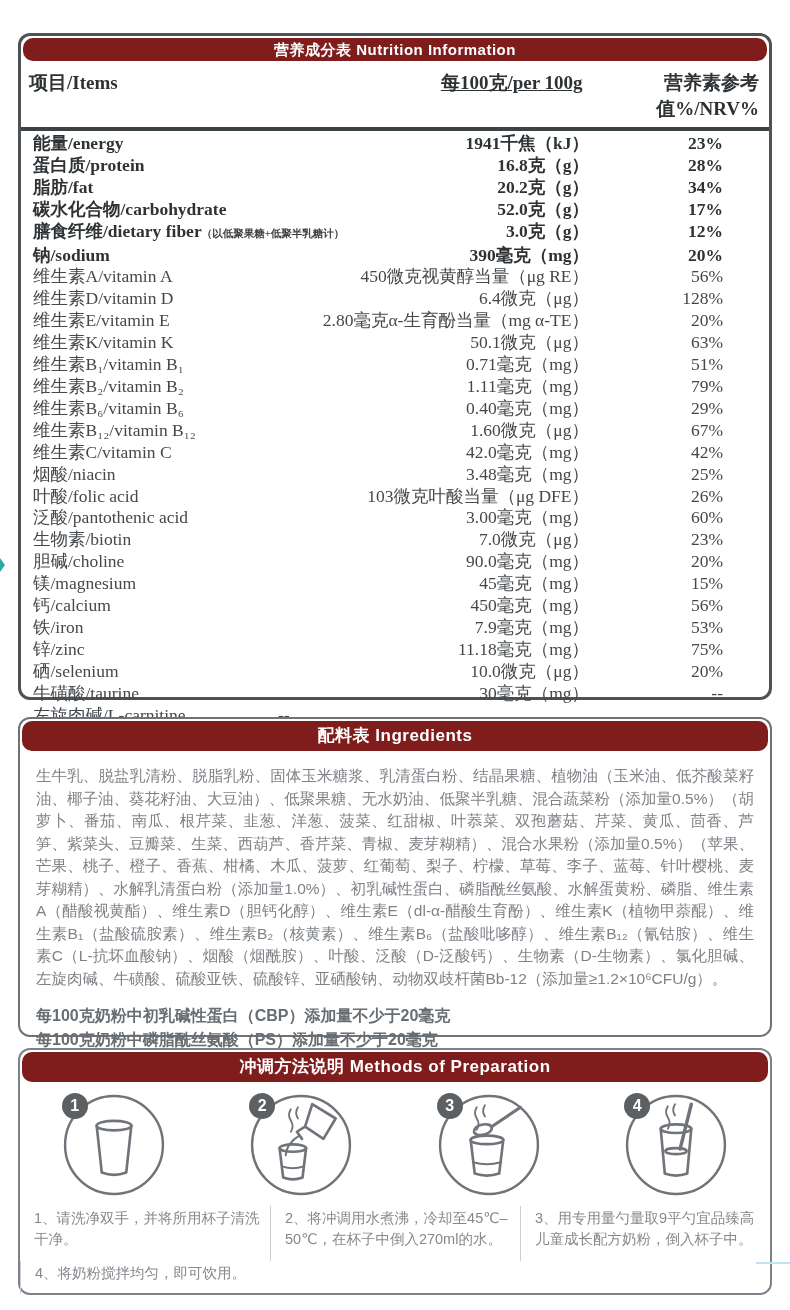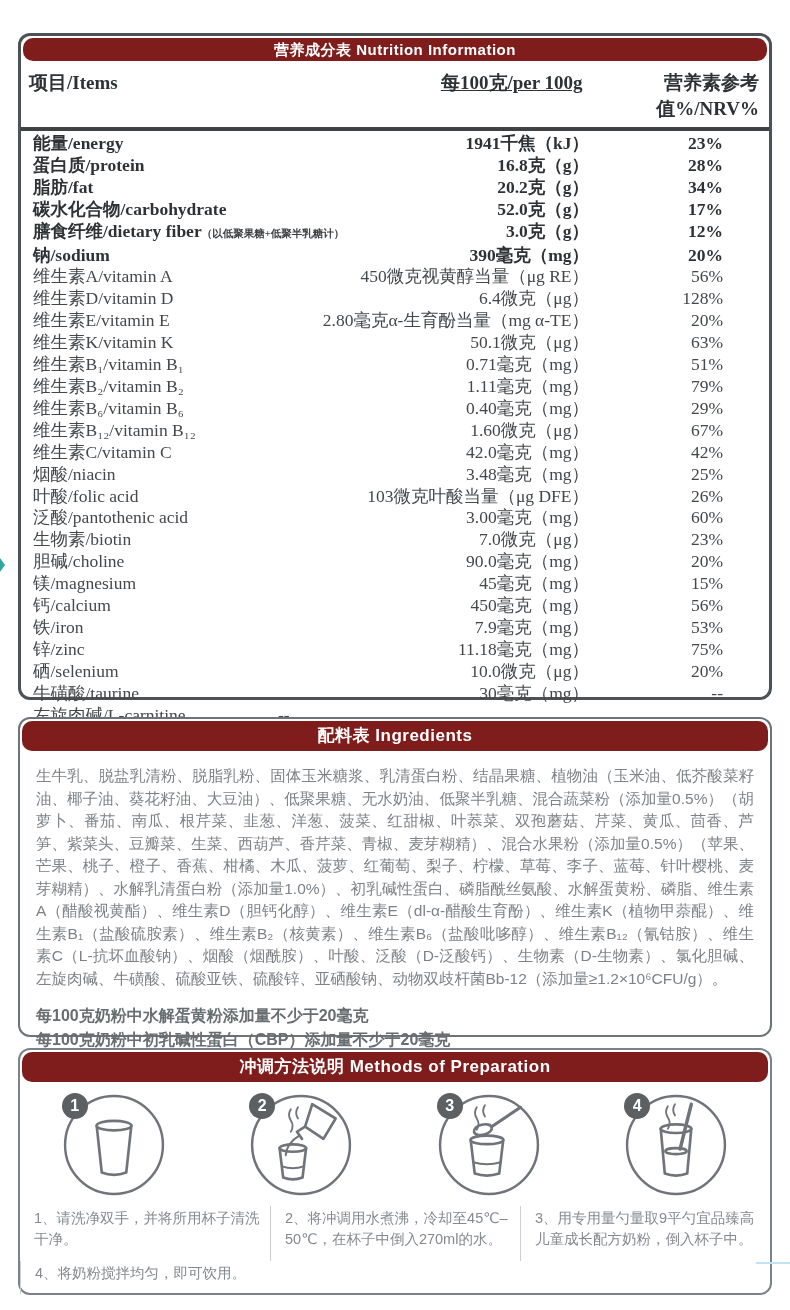--- a/index.html
+++ b/index.html
@@ -222,21 +222,20 @@
           <div class="r-item">左旋肉碱/L-carnitine</div>
           <div class="r-nrv">--</div>
         </div>
       </div>
   </section>
 
   <section class="panel" id="ingredients-panel">
     <div class="bar bar-lg">配料表 Ingredients</div>
     <div class="ing-body">生牛乳、脱盐乳清粉、脱脂乳粉、固体玉米糖浆、乳清蛋白粉、结晶果糖、植物油（玉米油、低芥酸菜籽油、椰子油、葵花籽油、大豆油）、低聚果糖、无水奶油、低聚半乳糖、混合蔬菜粉（添加量0.5%）（胡萝卜、番茄、南瓜、根芹菜、韭葱、洋葱、菠菜、红甜椒、叶菾菜、双孢蘑菇、芹菜、黄瓜、茴香、芦笋、紫菜头、豆瓣菜、生菜、西葫芦、香芹菜、青椒、麦芽糊精）、混合水果粉（添加量0.5%）（苹果、芒果、桃子、橙子、香蕉、柑橘、木瓜、菠萝、红葡萄、梨子、柠檬、草莓、李子、蓝莓、针叶樱桃、麦芽糊精）、水解乳清蛋白粉（添加量1.0%）、初乳碱性蛋白、磷脂酰丝氨酸、水解蛋黄粉、磷脂、维生素A（醋酸视黄酯）、维生素D（胆钙化醇）、维生素E（dl-α-醋酸生育酚）、维生素K（植物甲萘醌）、维生素B₁（盐酸硫胺素）、维生素B₂（核黄素）、维生素B₆（盐酸吡哆醇）、维生素B₁₂（氰钴胺）、维生素C（L-抗坏血酸钠）、烟酸（烟酰胺）、叶酸、泛酸（D-泛酸钙）、生物素（D-生物素）、氯化胆碱、左旋肉碱、牛磺酸、硫酸亚铁、硫酸锌、亚硒酸钠、动物双歧杆菌Bb-12（添加量≥1.2×10⁶CFU/g）。</div>
     <div class="ing-notes">
-      <div class="ing-note">每100克奶粉中水解蛋黄粉添加量不少于20毫克</div>
       <div class="ing-note">每100克奶粉中初乳碱性蛋白（CBP）添加量不少于20毫克</div>
       <div class="ing-note">每100克奶粉中磷脂酰丝氨酸（PS）添加量不少于20毫克</div>
     </div>
   </section>
 
   <section class="panel" id="preparation-panel">
     <div class="bar bar-lg">冲调方法说明 Methods of Preparation</div>
 
     <div class="steps-icons">
       <div class="icon-cell">

